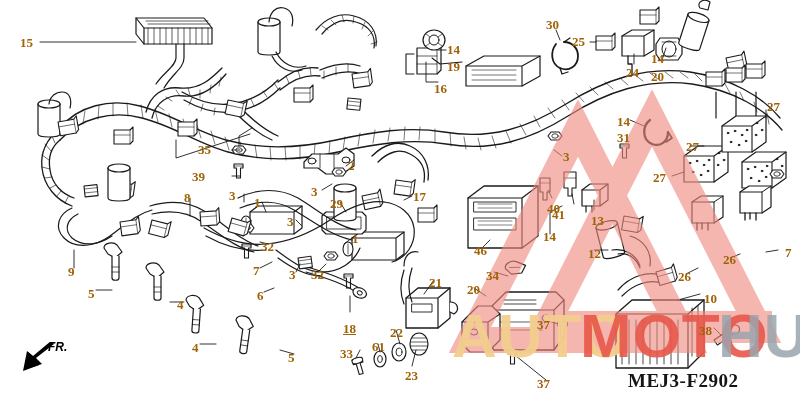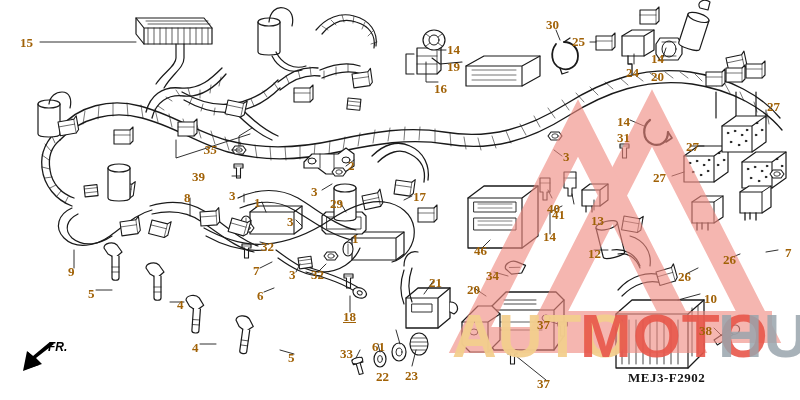--- a/index.html
+++ b/index.html
@@ -41,21 +41,21 @@
     width: 800px;
     height: 400px;
     pointer-events: none;
   }
   #partnumber {
     position: absolute;
     left: 628px;
     top: 370px;
     font-family: "Liberation Serif", serif;
     font-weight: bold;
-    font-size: 13px;
+    font-size: 19px;
     letter-spacing: 0.5px;
     color: #151515;
     white-space: nowrap;
   }
   #fr-label {
     position: absolute;
     left: 48px;
     top: 340px;
     font-family: "Liberation Sans", sans-serif;
     font-weight: bold;
@@ -665,21 +665,21 @@
       <div class="callout" style="left: 447px; top: 60px;">19</div>
       <div class="callout" style="left: 434px; top: 82px; text-align: center;">16</div>
       <div class="callout" style="left: 626px; top: 66px;">24</div>
       <div class="callout" style="left: 651px; top: 52px;">14</div>
       <div class="callout" style="left: 651px; top: 70px;">20</div>
       <div class="callout" style="left: 767px; top: 100px;">27</div>
       <div class="callout" style="left: 617px; top: 115px;">14</div>
       <div class="callout" style="left: 617px; top: 131px;">31</div>
       <div class="callout" style="left: 686px; top: 140px;">27</div>
       <div class="callout" style="left: 653px; top: 171px;">27</div>
-      <div class="callout" style="left: 204px; top: 143px; font-style: italic;">35</div>
+      <div class="callout" style="left: 198px; top: 143px;">35</div>
       <div class="callout" style="left: 192px; top: 170px;">39</div>
       <div class="callout" style="left: 348px; top: 159px;">2</div>
       <div class="callout" style="left: 254px; top: 196px;">1</div>
       <div class="callout" style="left: 229px; top: 189px;">3</div>
       <div class="callout" style="left: 311px; top: 185px;">3</div>
       <div class="callout" style="left: 413px; top: 190px;">17</div>
       <div class="callout" style="left: 330px; top: 197px;">29</div>
       <div class="callout" style="left: 184px; top: 191px;">8</div>
       <div class="callout" style="left: 563px; top: 150px;">3</div>
       <div class="callout" style="left: 547px; top: 202px;">40</div>
@@ -694,23 +694,23 @@
       <div class="callout" style="left: 311px; top: 268px;">32</div>
       <div class="callout" style="left: 289px; top: 268px;">3</div>
       <div class="callout" style="left: 68px; top: 265px;">9</div>
       <div class="callout" style="left: 253px; top: 264px;">7</div>
       <div class="callout" style="left: 785px; top: 246px;">7</div>
       <div class="callout" style="left: 257px; top: 289px;">6</div>
       <div class="callout" style="left: 88px; top: 287px;">5</div>
       <div class="callout" style="left: 177px; top: 298px;">4</div>
       <div class="callout" style="left: 192px; top: 341px;">4</div>
       <div class="callout" style="left: 288px; top: 351px;">5</div>
-      <div class="callout" style="left: 343px; top: 310px; text-decoration: underline;">18</div>
+      <div class="callout" style="left: 343px; top: 322px; text-decoration: underline;">18</div>
       <div class="callout" style="left: 429px; top: 276px;">21</div>
-      <div class="callout" style="left: 376px; top: 326px; margin-top: 44px;">22</div>
+      <div class="callout" style="left: 390px; top: 326px;">22</div>
       <div class="callout" style="left: 372px; top: 340px;">61</div>
       <div class="callout" style="left: 340px; top: 347px;">33</div>
       <div class="callout" style="left: 405px; top: 369px;">23</div>
       <div class="callout" style="left: 467px; top: 283px;">20</div>
       <div class="callout" style="left: 486px; top: 269px;">34</div>
       <div class="callout" style="left: 537px; top: 318px;">37</div>
       <div class="callout" style="left: 537px; top: 377px;">37</div>
       <div class="callout" style="left: 704px; top: 292px;">10</div>
       <div class="callout" style="left: 678px; top: 270px;">26</div>
       <div class="callout" style="left: 723px; top: 253px;">26</div>

